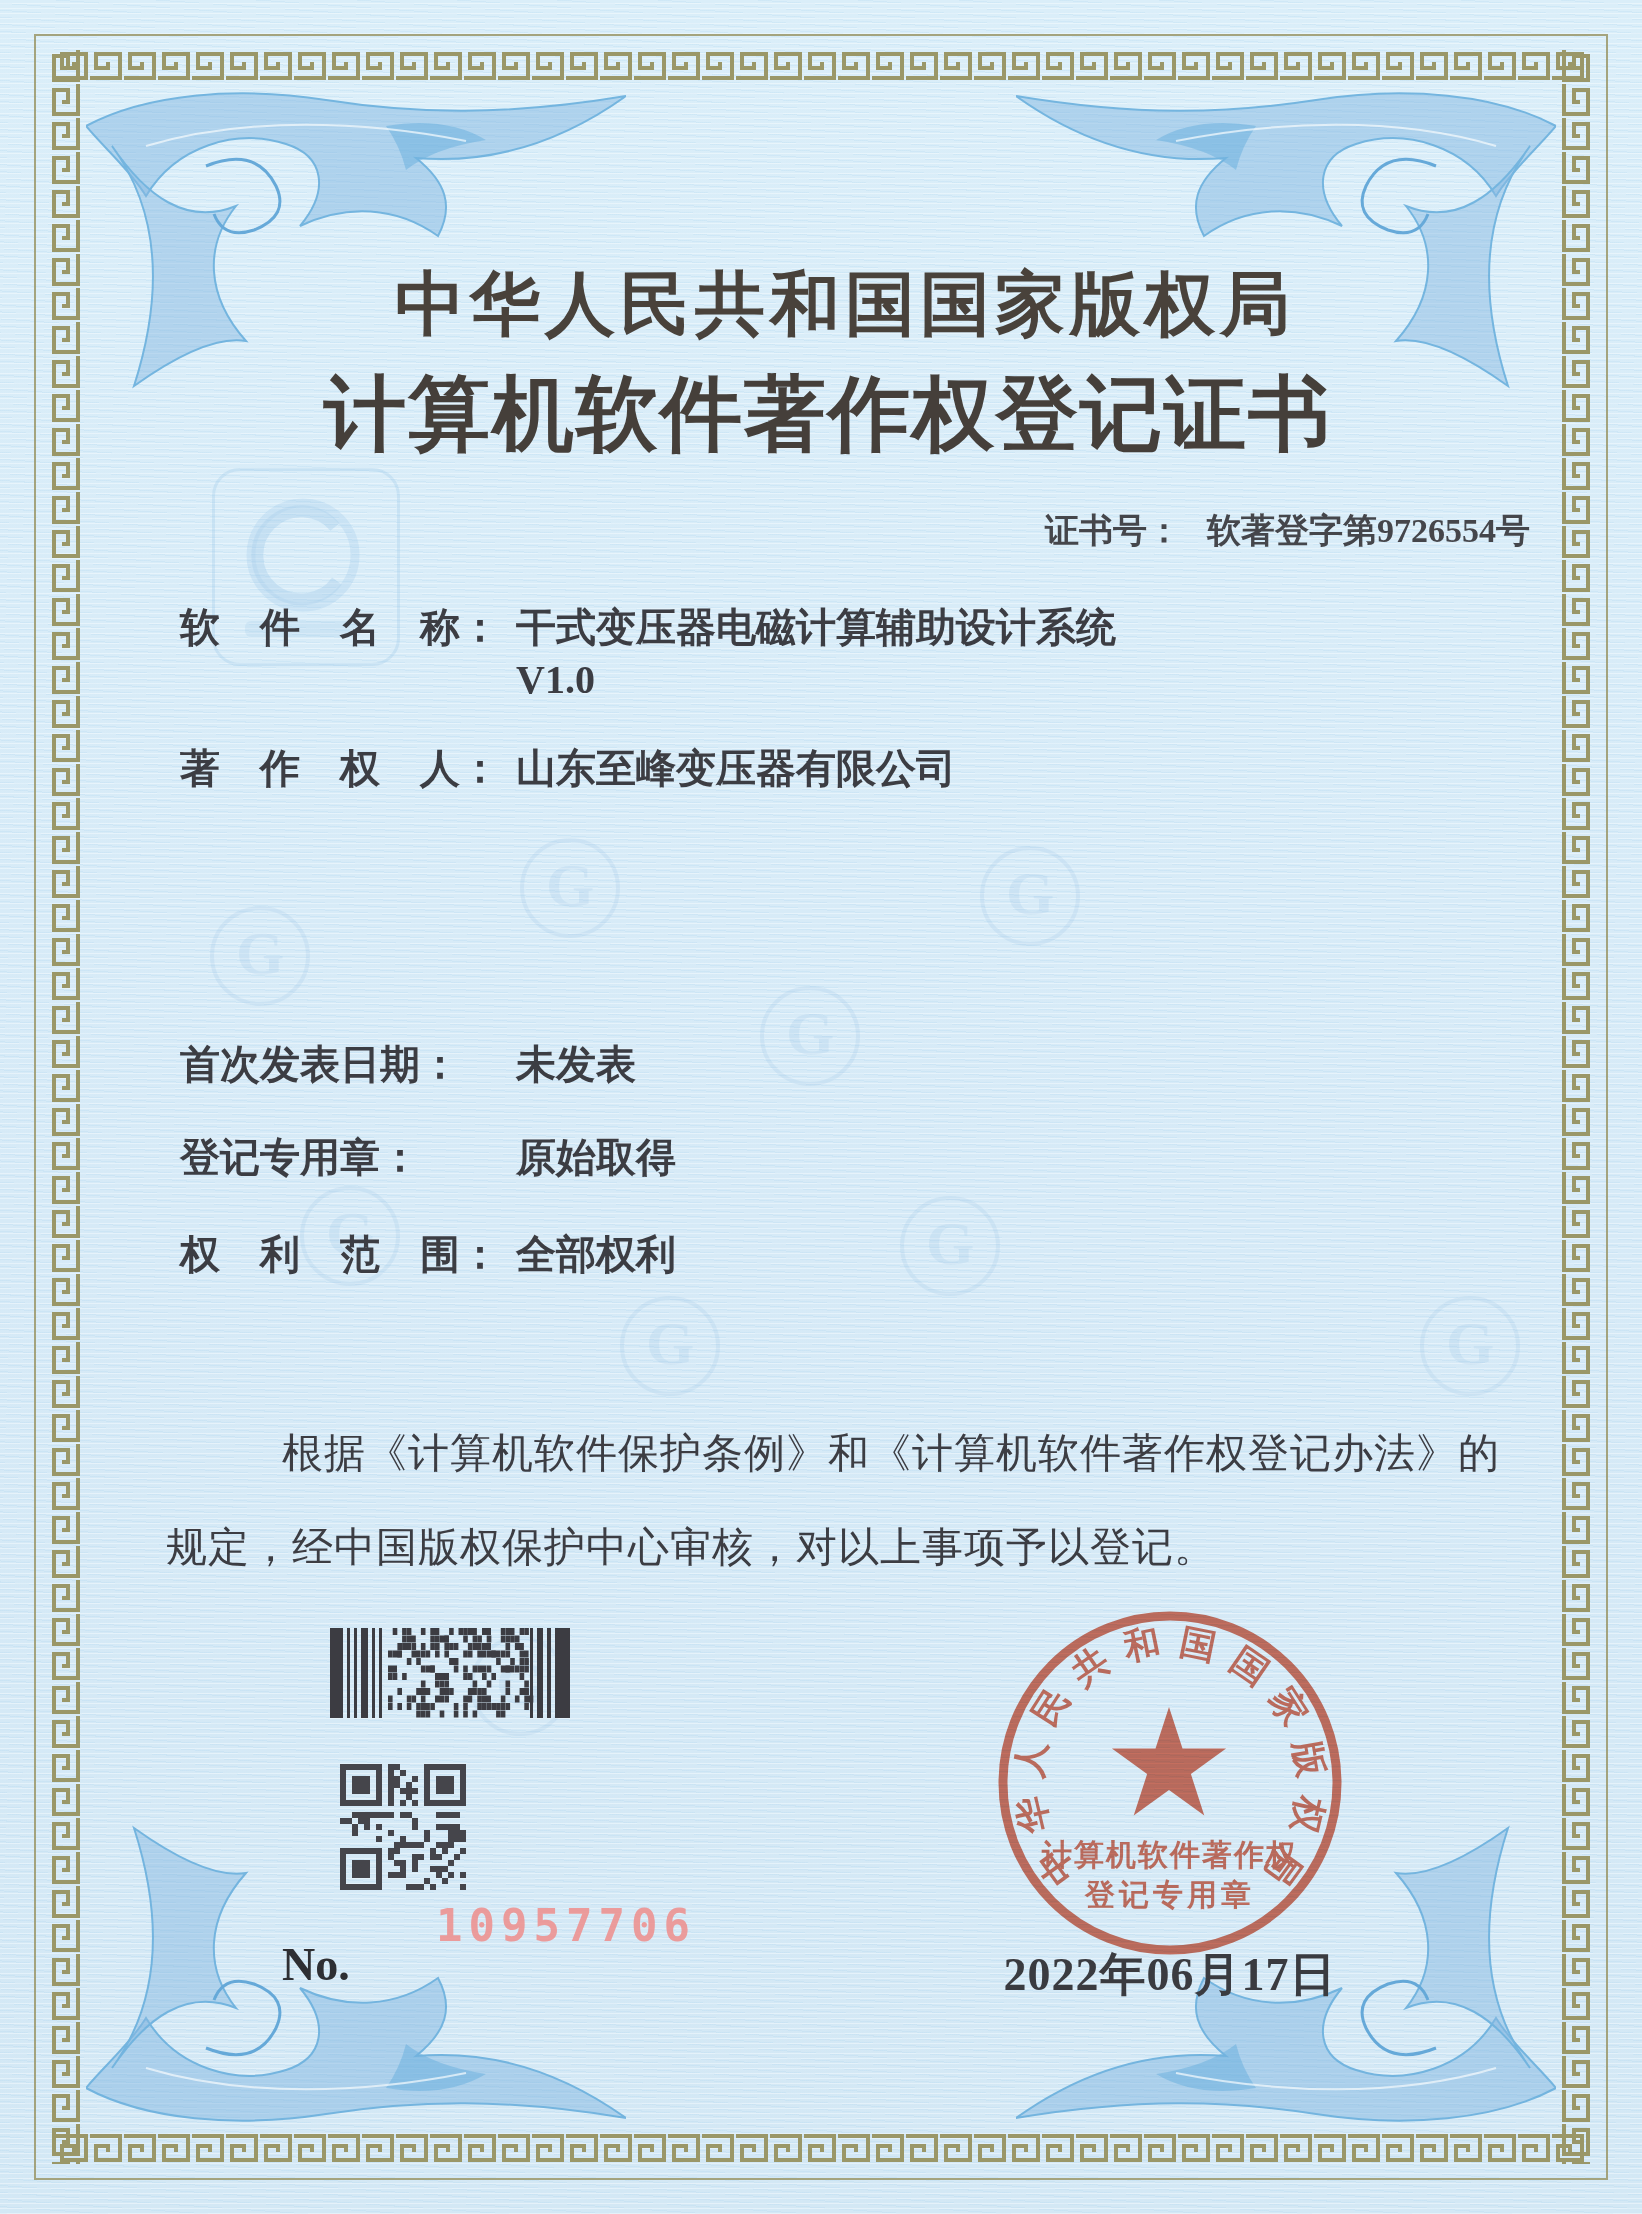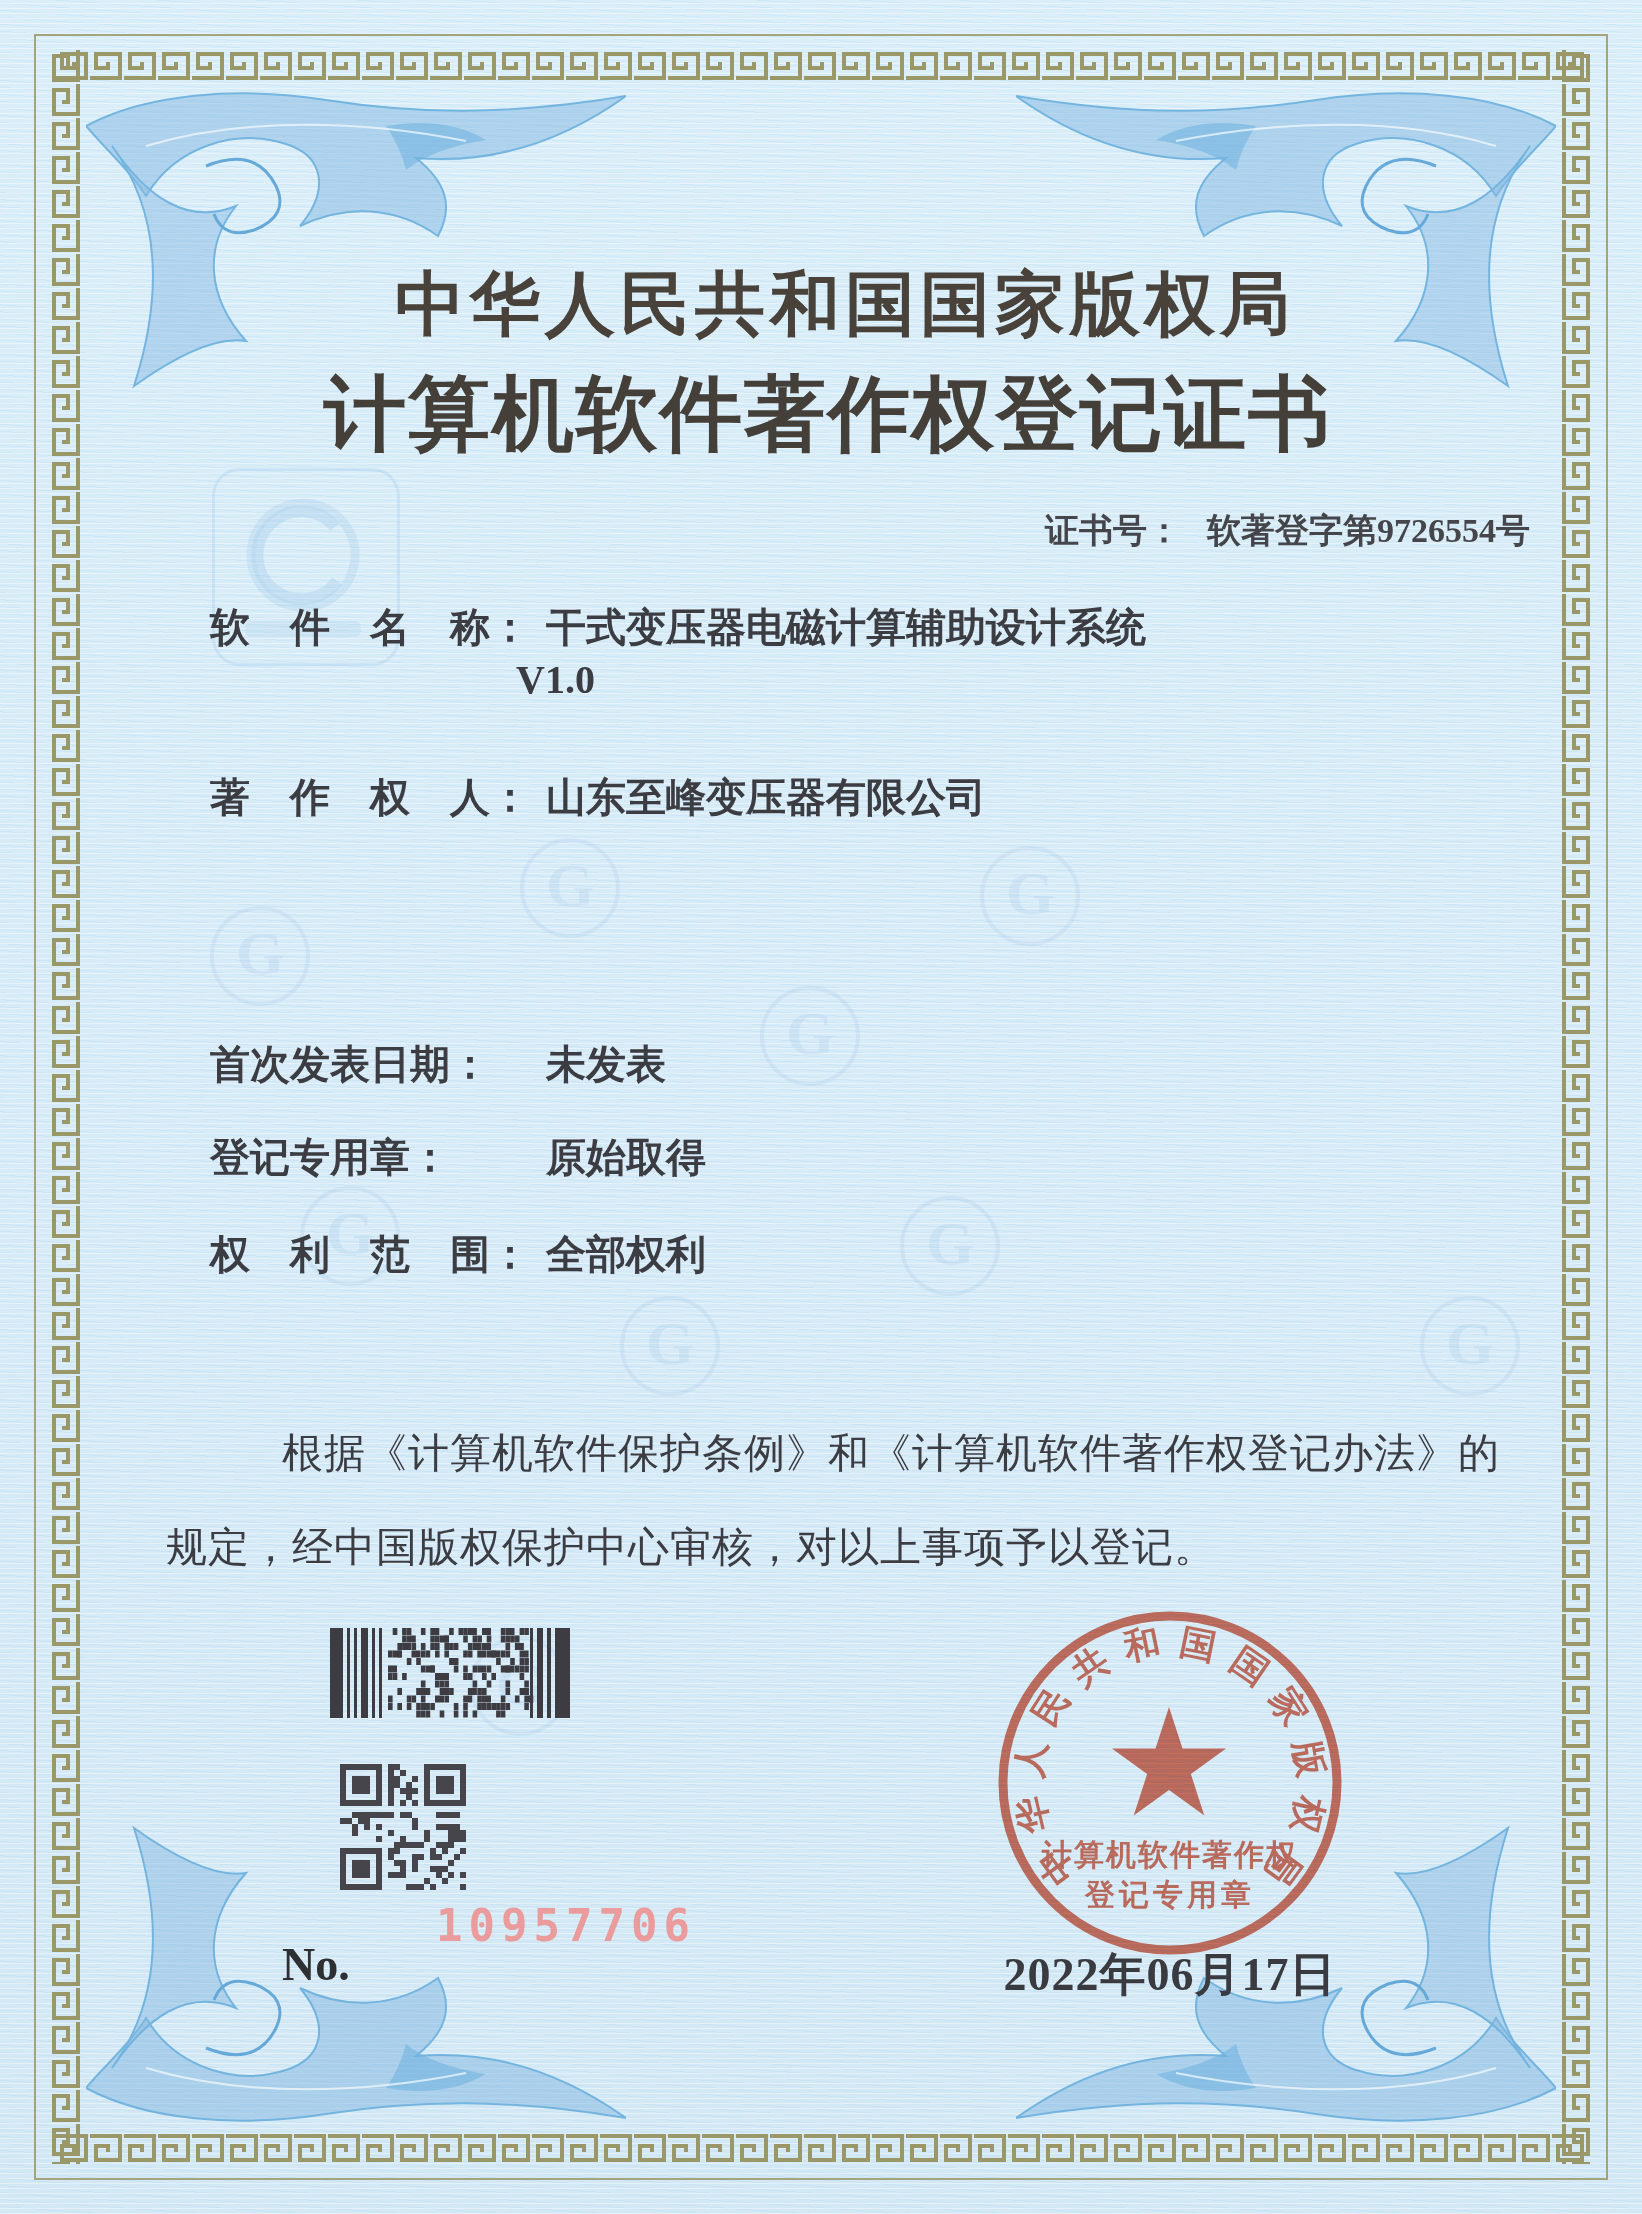--- a/index.html
+++ b/index.html
@@ -17,21 +17,21 @@
   .flourish{position:absolute;opacity:.82;}
   .wm{position:absolute;width:92px;height:92px;border:4px solid rgba(126,178,217,.14);border-radius:50%;
       color:rgba(126,178,217,.14);font:700 62px "Liberation Serif",serif;text-align:center;line-height:86px;}
   .authority{position:absolute;left:845px;top:258px;transform:translateX(-50%);white-space:nowrap;
       font-size:70px;font-weight:700;letter-spacing:5px;color:#49423b;}
   .cert-title{position:absolute;left:828px;top:360px;transform:translateX(-50%);white-space:nowrap;
       font-size:82px;font-weight:700;letter-spacing:2px;color:#453f3a;}
   .certno{position:absolute;left:1045px;top:508px;font-size:34px;font-weight:600;color:#45464b;white-space:nowrap;}
   .certno .v{margin-left:26px;}
   .row{position:absolute;left:180px;white-space:nowrap;font-size:40px;font-weight:600;color:#3c3d43;}
-  .row .lbl{display:inline-block;width:336px;margin-left:30px;}
+  .row .lbl{display:inline-block;width:336px;}
   .val2{position:absolute;left:516px;font-size:40px;font-weight:600;color:#3c3d43;}
   .stmt{position:absolute;font-size:41px;font-weight:500;color:#3c3d43;white-space:nowrap;letter-spacing:1px;}
   .no-label{position:absolute;left:282px;top:1938px;font-size:46px;font-weight:700;color:#2e2f33;}
   .serial{position:absolute;left:392px;top:1900px;font-size:44px;font-weight:600;letter-spacing:6px;
       font-family:"DejaVu Sans Mono",monospace;opacity:.85;margin-left:44px;}
   .issue-date{position:absolute;left:985px;top:1944px;width:370px;text-align:center;
       font-size:46px;font-weight:600;color:#3a3b40;letter-spacing:1px;}
   .emboss{position:absolute;left:212px;top:468px;width:182px;height:192px;border:3px solid rgba(150,195,230,.5);
       border-radius:28px;opacity:.55;}
   .seal-wrap{position:absolute;left:985px;top:1597px;width:370px;height:370px;mix-blend-mode:multiply;}
@@ -326,21 +326,21 @@
 
   <div class="certno">
     <span>证书号：</span><span class="v">软著登字第9726554号</span>
   </div>
 
   <div class="row" style="top:600px">
     <span class="lbl">软　件　名　称：</span><span class="val">干式变压器电磁计算辅助设计系统</span>
   </div>
   <div class="val2" style="top:656px">V1.0</div>
 
-  <div class="row" style="top:770px">
+  <div class="row" style="top:741px">
     <span class="lbl">著　作　权　人：</span><span class="val">山东至峰变压器有限公司</span>
   </div>
 
 
   <div class="row" style="top:1037px">
     <span class="lbl">首次发表日期：</span><span class="val">未发表</span>
   </div>
 
   <div class="row" style="top:1130px">
     <span class="lbl">登记专用章：</span><span class="val">原始取得</span>

